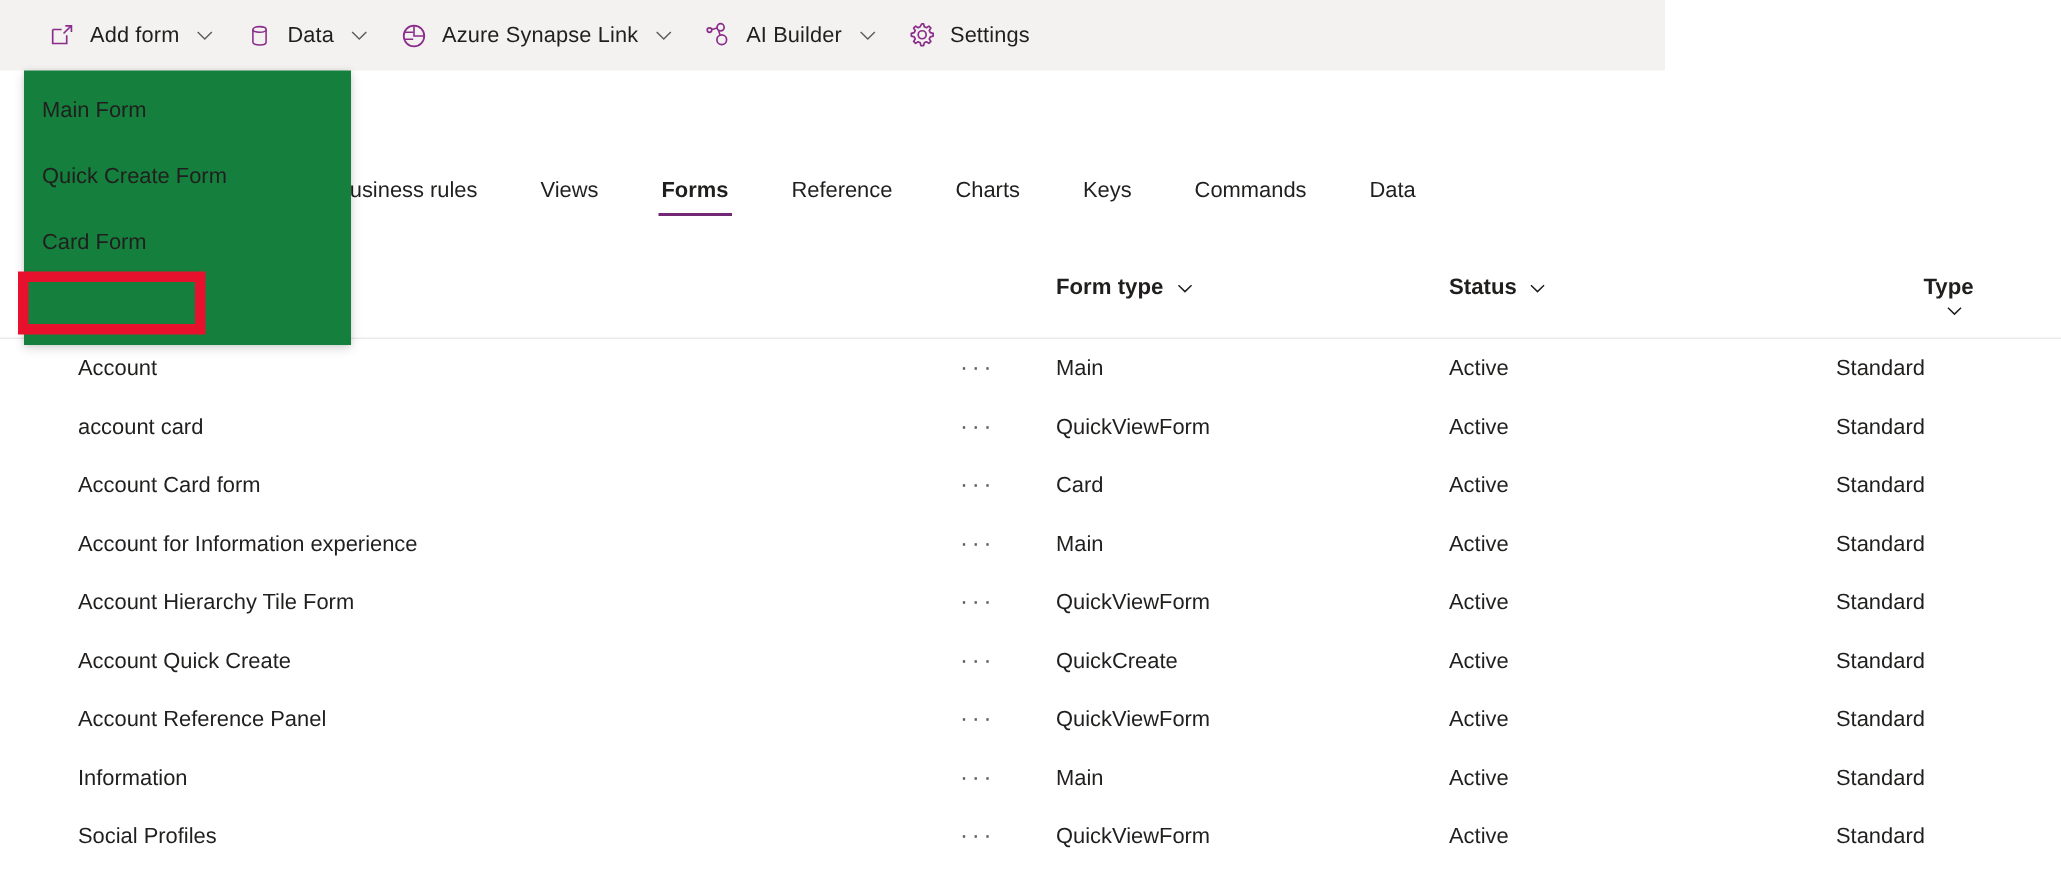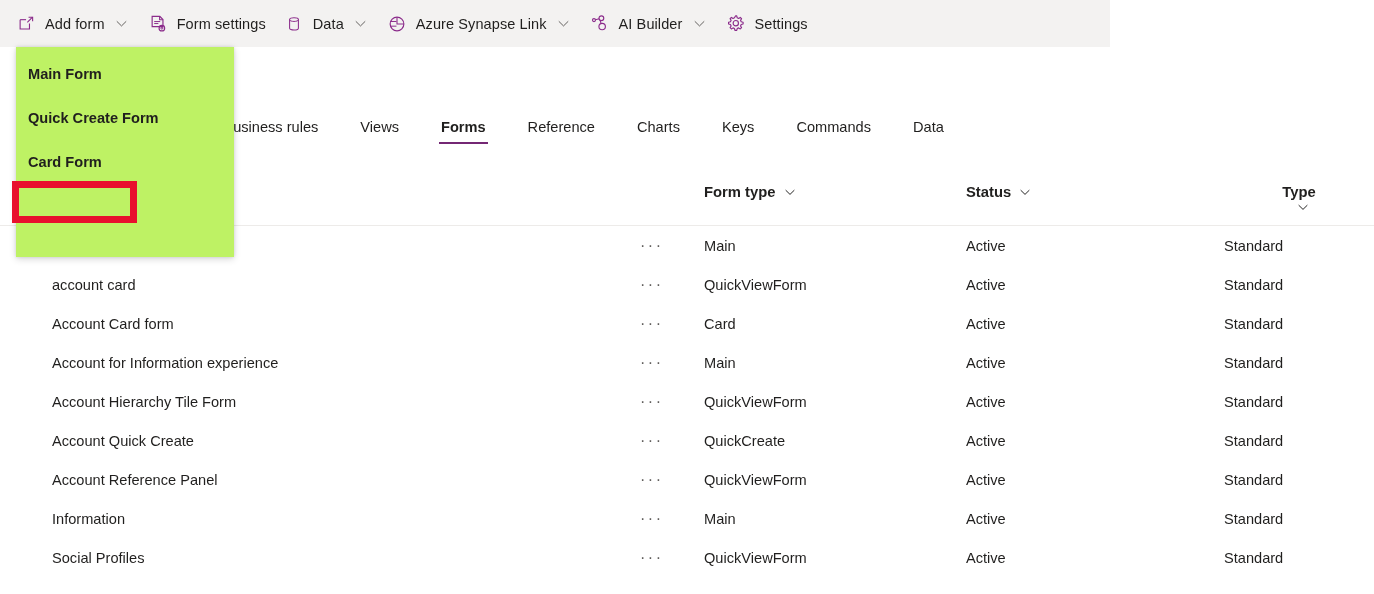--- a/index.html
+++ b/index.html
@@ -18,21 +18,21 @@
 
   
   #command-bar {
     position: absolute;
     left: 0; top: 0;
     width: 1110px;
     height: 47px;
     background: #f3f2f1;
     display: flex;
     align-items: center;
-    padding-left: 7px;
+    padding-left: 22px;
     box-sizing: border-box;
   }
   .cmd-item {
     display: flex;
     align-items: center;
     height: 38px;
     padding: 0 9px;
     cursor: pointer;
     white-space: nowrap;
   }
@@ -155,27 +155,26 @@
     cursor: pointer;
     user-select: none;
   }
 
   
   #add-form-menu {
     position: absolute;
     left: 16px;
     top: 47px;
     width: 218px;
-    height: 210px;
-    background: #bef264;
+    height: 183px;
+    background: #15803d;
     box-shadow: 0 2px 7px rgba(0,0,0,0.16), 0 0 3px rgba(0,0,0,0.10);
     z-index: 40;
     padding-top: 5px;
     box-sizing: border-box;
-    font-weight: bold;
   }
   .menu-item {
     height: 44px;
     display: flex;
     align-items: center;
     padding-left: 12px;
     font-size: 14.6px;
     color: #201f1e;
     cursor: pointer;
     box-sizing: border-box;
@@ -211,32 +210,20 @@
       </svg>
     </span>
     <span class="cmd-label">Add form</span>
     <span class="cmd-caret">
       <svg width="13" height="13" viewBox="0 0 16 16">
           <path d="M2.2,5.3 L8,11 L13.8,5.3" fill="none" stroke="#605e5c" stroke-width="1.2"></path>
         </svg>
     </span>
   </div>
 
-  <div class="cmd-item">
-    <span class="cmd-icon">
-      <svg width="18" height="18" viewBox="0 0 20 20">
-        <path d="M3.5,1.5 L12,1.5 L15.5,5 L15.5,13 L3.5,13 Z" fill="none" stroke="#8b2c8b" stroke-width="1.3"></path>
-        <path d="M11.8,1.6 L11.8,5.2 L15.4,5.2" fill="none" stroke="#8b2c8b" stroke-width="1.2"></path>
-        <path d="M5.8,7.3 L12.4,7.3 M5.8,9.5 L10.4,9.5" stroke="#8b2c8b" stroke-width="1.1"></path>
-        <circle cx="14.3" cy="14.6" r="3.1" fill="none" stroke="#8b2c8b" stroke-width="1.3"></circle>
-        <circle cx="14.3" cy="14.6" r="1.1" fill="none" stroke="#8b2c8b" stroke-width="1.1"></circle>
-      </svg>
-    </span>
-    <span class="cmd-label">Form settings</span>
-  </div>
 
   <div class="cmd-item">
     <span class="cmd-icon">
       <svg width="16" height="16" viewBox="0 0 20 20">
         <path d="M4.5,4.5 C4.5,3.1 6.9,2.2 10,2.2 C13.1,2.2 15.5,3.1 15.5,4.5 L15.5,15.2 C15.5,16.6 13.1,17.5 10,17.5 C6.9,17.5 4.5,16.6 4.5,15.2 Z" fill="none" stroke="#8b2c8b" stroke-width="1.3"></path>
         <path d="M4.5,4.5 C4.5,5.9 6.9,6.8 10,6.8 C13.1,6.8 15.5,5.9 15.5,4.5" fill="none" stroke="#8b2c8b" stroke-width="1.2"></path>
       </svg>
     </span>
     <span class="cmd-label">Data</span>
     <span class="cmd-caret">

